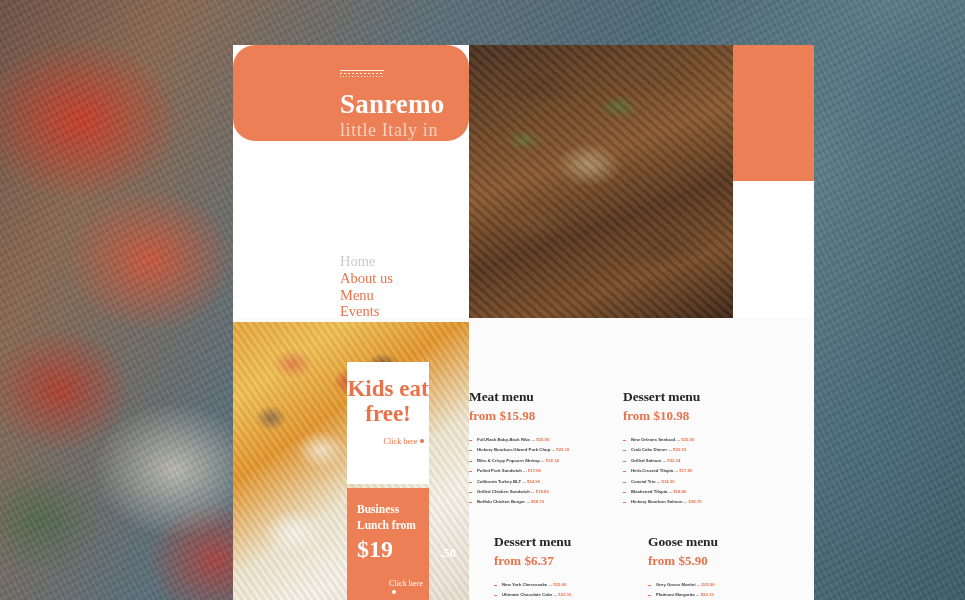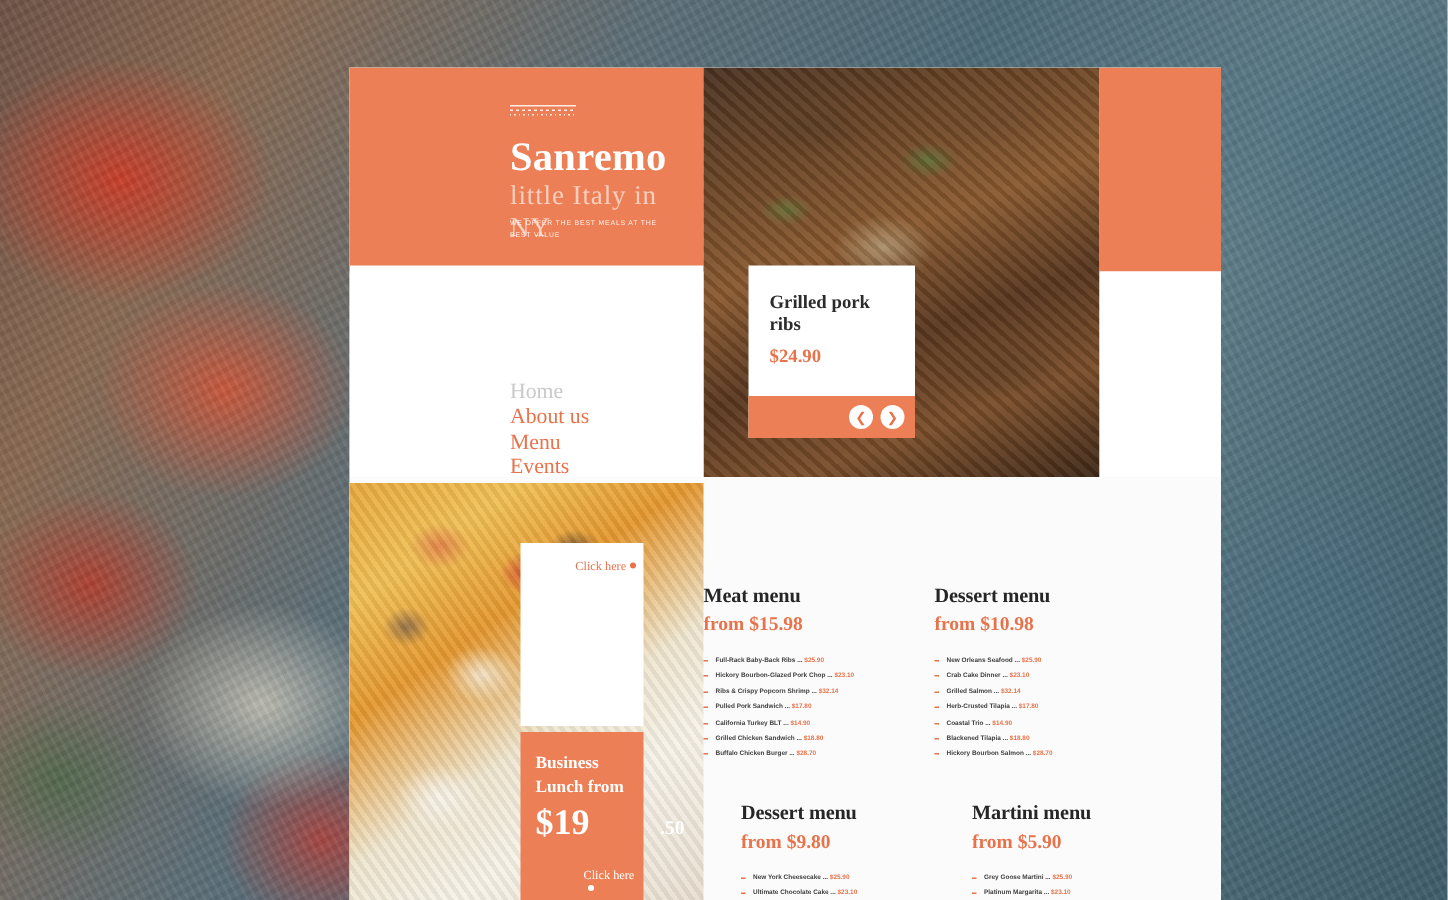--- a/index.html
+++ b/index.html
@@ -45,22 +45,23 @@
     width: 581px;
     height: 555px;
     overflow: hidden;
     background: #ffffff;
   }
 
   
   .top-band { position: absolute; left: 0; top: 0; width: 581px; height: 136px; }
   .brand-block {
     position: absolute; left: 0; top: 0;
-    width: 236px; height: 132px;
+    width: 236px; height: 96px;
     background: var(--orange);
+    border-radius: 22px;
   }
   .hero-photo {
     position: absolute; left: 236px; top: 0;
     width: 264px; height: 273px;
     background:
       radial-gradient(ellipse 60px 28px at 70px 40px, rgba(90,60,35,0.85), rgba(60,40,25,0) 70%),
       radial-gradient(ellipse 70px 34px at 185px 30px, rgba(110,72,42,0.8), rgba(70,45,28,0) 70%),
       radial-gradient(ellipse 46px 30px at 120px 120px, rgba(205,190,155,0.55), rgba(180,160,125,0) 72%),
       radial-gradient(ellipse 55px 26px at 60px 175px, rgba(120,78,45,0.75), rgba(80,52,30,0) 70%),
       radial-gradient(ellipse 62px 30px at 195px 200px, rgba(96,62,36,0.8), rgba(65,42,25,0) 72%),
@@ -345,35 +346,26 @@
   <nav class="nav">
     <ul>
       <li class="inactive">Home</li>
       <li>About us</li>
       <li>Menu</li>
       <li>Events</li>
       <li>Contacts</li>
     </ul>
   </nav>
 
-  <div class="product-card">
-    <div class="pc-body">
-      <div class="product-title">Grilled pork ribs</div>
-      <div class="product-price">$24.90</div>
-    </div>
-    <div class="carousel-bar">
-      <div class="arrow prev">❮</div>
-      <div class="arrow next">❯</div>
-    </div>
-  </div>
 
   <div class="menu-section">
     <div class="pizza-photo"></div>
 
     <div class="promo promo-kids">
+      <div class="promo-title">Kids eat free!</div>
       <div class="promo-link">
         <span>Click here</span><span class="dot"></span>
       </div>
     </div>
 
     <div class="promo promo-lunch">
       <div class="promo-title">Business Lunch from</div>
       <div class="promo-price">
         <span>$19</span><sup>.50</sup>
       </div>
@@ -404,28 +396,28 @@
             <li><span>Crab Cake Dinner ... </span><span class="price">$23.10</span></li>
             <li><span>Grilled Salmon ... </span><span class="price">$32.14</span></li>
             <li><span>Herb-Crusted Tilapia ... </span><span class="price">$17.80</span></li>
             <li><span>Coastal Trio ... </span><span class="price">$14.90</span></li>
             <li><span>Blackened Tilapia ... </span><span class="price">$18.80</span></li>
             <li><span>Hickory Bourbon Salmon ... </span><span class="price">$28.70</span></li>
           </ul>
       </div>
       <div class="menu-col c1 r2">
         <div class="menu-heading">Dessert menu</div>
-        <div class="menu-from">from $9.80</div>
+        <div class="menu-from">from $6.37</div>
         <ul class="menu-list">
             <li><span>New York Cheesecake ... </span><span class="price">$25.90</span></li>
             <li><span>Ultimate Chocolate Cake ... </span><span class="price">$23.10</span></li>
           </ul>
       </div>
       <div class="menu-col c2 r2">
-        <div class="menu-heading">Martini menu</div>
+        <div class="menu-heading">Goose menu</div>
         <div class="menu-from">from $5.90</div>
         <ul class="menu-list">
             <li><span>Grey Goose Martini ... </span><span class="price">$25.90</span></li>
             <li><span>Platinum Margarita ... </span><span class="price">$23.10</span></li>
           </ul>
       </div>
     </div>
   </div>
 
 </div>

